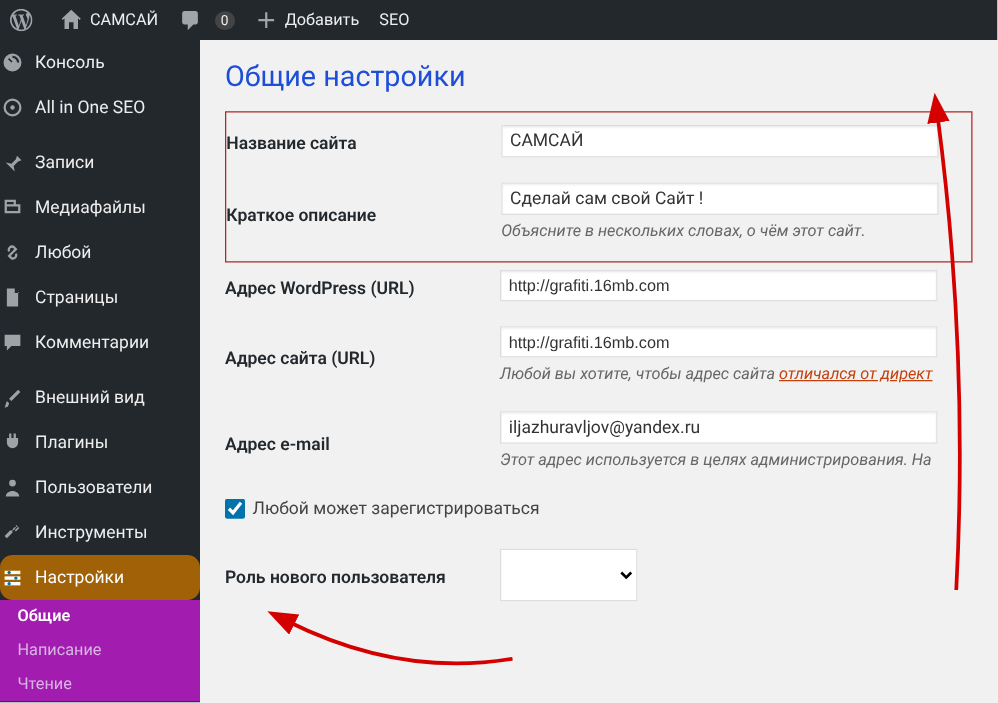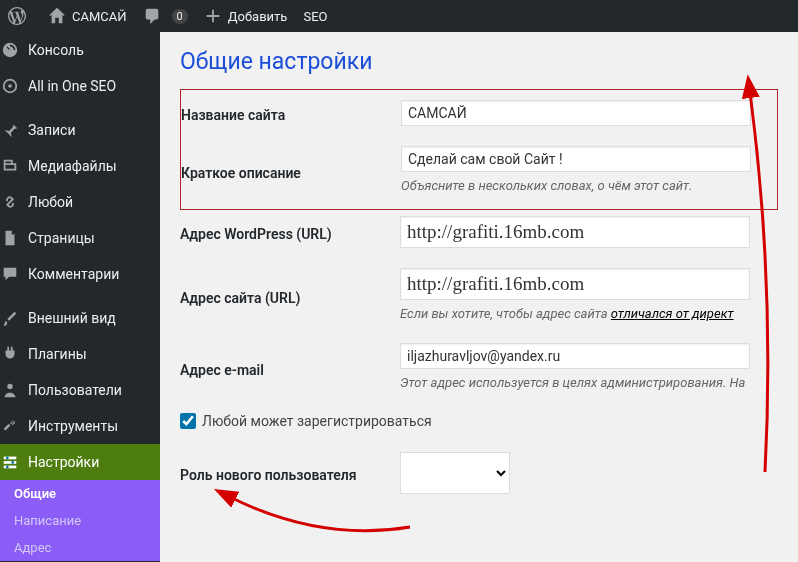--- a/index.html
+++ b/index.html
@@ -9,46 +9,46 @@
   .adminbar { background: #23282d; height: 32px; display: flex; align-items: center; color: #eee; padding: 0; }
   .adminbar-item { display: flex; align-items: center; padding: 0 8px; height: 32px; color: #eee; font-size: 13px; cursor: pointer; }
   .adminbar-item .ab-icon { margin-right: 6px; display: inline-flex; }
   .adminbar svg { fill: #a0a5aa; }
   .adminbar-badge { background: #444; color: #eee; font-size: 11px; padding: 1px 5px; border-radius: 10px; margin-left: 5px; }
   
   
   .wrap { display: flex; height: calc(562px - 32px); }
   .sidebar { width: 160px; background: #23282d; color: #eee; overflow: visible; flex-shrink: 0; }
   .menu-item { display: flex; align-items: center; padding: 8px 0; color: #eee; font-size: 14px; cursor: pointer; position: relative; }
-  .menu-item.current { background: #4d7c0f; color: #fff; }
+  .menu-item.current { background: #a16207; color: #fff; border-radius: 10px; }
   .menu-item.current::after { content: ""; position: absolute; right: -8px; top: 50%; margin-top: -8px; border: 8px solid transparent; border-right-color: #f1f1f1; }
   .menu-item .m-icon { width: 20px; height: 20px; margin-right: 8px; display: inline-flex; align-items: center; justify-content: center; }
   .menu-item .m-icon svg { fill: rgba(240,245,250,0.6); }
   .menu-item.current .m-icon svg { fill: #fff; }
-  .submenu { background: #8b5cf6; }
+  .submenu { background: #a21caf; }
   .submenu-item { padding: 6px 10px 6px 14px; color: rgba(240,245,250,0.7); font-size: 13px; cursor: pointer; }
   .submenu-item.current { color: #fff; font-weight: 600; }
   
   
   .content { flex: 1; padding: 10px 20px 0 20px; overflow: hidden; position: relative; }
   h1.page-title { font-size: 23px; font-weight: 400; color: #1d4ed8; margin: 6px 0 14px 0; }
   
   .highlight-box { border: 1.5px solid #b02626; padding: 10px 12px 10px 0; margin-bottom: 6px; }
   
   .form-row { display: flex; align-items: center; margin-bottom: 20px; }
   .form-label { width: 220px; padding-top: 4px; font-size: 14px; color: #23282d; font-weight: 600; flex-shrink: 0; }
   .form-field { flex: 1; }
   .form-field input[type="text"], .form-field input[type="email"] {
     width: 350px; padding: 4px 6px; font-size: 14px; border: 1px solid #ddd;
     background: #fff; color: #333; box-shadow: inset 0 1px 2px rgba(0,0,0,.07);
     font-family: inherit;
   }
-  .form-field input.mono { font-family: Liberation Serif, serif; font-size: 19px; }
+  .form-field input.mono { font-family: Liberation Sans, sans-serif; font-size: 13px; }
   .form-desc { color: #666; font-style: italic; font-size: 13px; margin-top: 5px; line-height: 1.4; }
-  .form-desc a { color: #000000; text-decoration: underline; font-style: italic; }
+  .form-desc a { color: #c2410c; text-decoration: underline; font-style: italic; }
   .form-field label.cb { font-size: 14px; color: #444; display: inline-flex; align-items: center; }
   .form-field input[type="checkbox"] { width: 16px; height: 16px; margin-right: 6px; accent-color: #0073aa; }
   .form-field select { padding: 20px 4px; font-size: 14px; border: 1px solid #ddd; background: #fff; min-width: 110px; height: 28px; }
 
   
   .arrow { position: absolute; pointer-events: none; }
   .arrow svg { overflow: visible; }
 </style>
 </head>
 <body>
@@ -194,21 +194,21 @@
             <circle cx="7" cy="5.5" r="1.5" fill="#0073aa"></circle>
             <circle cx="13" cy="10.5" r="1.5" fill="#0073aa"></circle>
             <circle cx="7" cy="15.5" r="1.5" fill="#0073aa"></circle>
           </svg>
         </span>
       <span>Настройки</span>
     </div>
     <div class="submenu">
       <div class="submenu-item current">Общие</div>
       <div class="submenu-item">Написание</div>
-      <div class="submenu-item">Адрес</div>
+      <div class="submenu-item">Чтение</div>
     </div>
   </div>
 
   <div class="content">
     <h1 class="page-title">Общие настройки</h1>
 
     <div class="highlight-box">
       <div class="form-row">
         <div class="form-label">Название сайта</div>
         <div class="form-field">
@@ -229,21 +229,21 @@
       <div class="form-field">
         <input type="text" class="mono" value="http://grafiti.16mb.com" style="">
       </div>
     </div>
 
     <div class="form-row">
       <div class="form-label">Адрес сайта (URL)</div>
       <div class="form-field">
         <input type="text" class="mono" value="http://grafiti.16mb.com" style="">
         <p class="form-desc">
-          <span>Если вы хотите, чтобы адрес сайта </span><a href="#">отличался от директ</a>
+          <span>Любой вы хотите, чтобы адрес сайта </span><a href="#">отличался от директ</a>
         </p>
       </div>
     </div>
 
     <div class="form-row">
       <div class="form-label">Адрес e-mail</div>
       <div class="form-field">
         <input type="text" value="iljazhuravljov@yandex.ru" style="">
         <p class="form-desc">Этот адрес используется в целях администрирования. На</p>
       </div>

